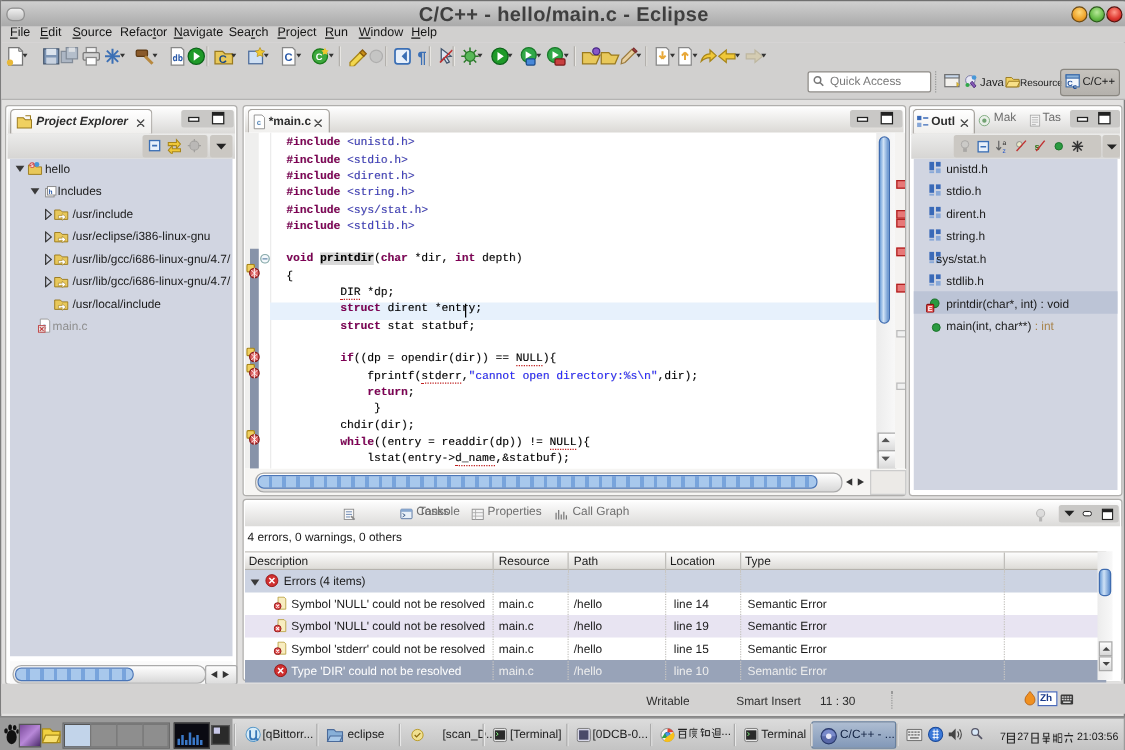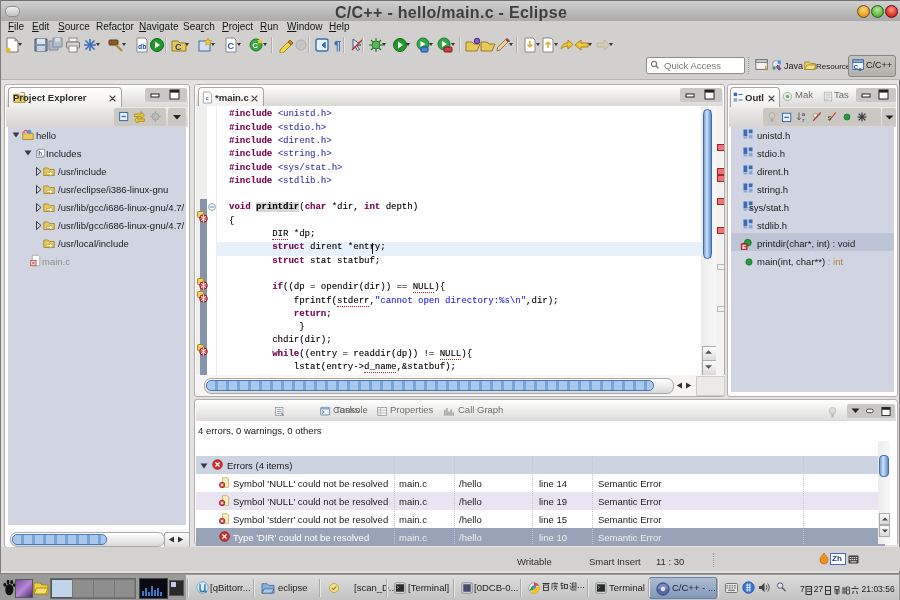--- a/index.html
+++ b/index.html
@@ -259,21 +259,21 @@
     </div>
   </div>
 
   <div class="panel" style="left:3px;top:84px;width:186px;height:464px;">
     <div class="tabbar"></div>
     <div class="atab" style="left:3px;width:112px;">
       <svg class="si" style="left:4px;top:3px" width="13" height="13" viewBox="0 0 16 16">
           <path d="M1 4h6l2 2h6v8H1z" fill="#f0d060" stroke="#9a7a1e"></path>
           <path d="M9 2h5v4" fill="none" stroke="#9a7a1e"></path>
         </svg>
-      <span class="tablabel" style="left:4px;">Project Explorer</span>
+      <span class="tablabel" style="left:20px;font-style:italic;">Project Explorer</span>
       <svg class="si" style="left:100px;top:6.5px" width="7" height="7" viewBox="0 0 7 7">
           <path d="M1 1l5 5M6 1L1 6" stroke="#4a4a4a" stroke-width="1.1" stroke-linecap="round"></path>
         </svg>
     </div>
     <div class="minmax" style="left:140px;top:3px;">
       <svg class="si" style="left:5px;top:3px" width="11" height="9" viewBox="0 0 11 9">
           <rect x="1" y="3" width="8" height="3" fill="#fff" stroke="#222"></rect>
         </svg>
       <svg class="si" style="left:24px;top:1px" width="11" height="11" viewBox="0 0 11 11">
           <rect x="1" y="1" width="9" height="9" fill="#fff" stroke="#222"></rect>
@@ -672,20 +672,32 @@
             <rect x="1" y="1.5" width="8.5" height="4.5" rx="2" fill="#fff" stroke="#222"></rect>
           </svg>
         <svg class="si" style="left:34px;top:2px" width="10" height="11" viewBox="0 0 11 11">
             <rect x="1" y="1" width="9" height="9" fill="#fff" stroke="#222"></rect>
             <rect x="1" y="1" width="9" height="2.6" fill="#222"></rect>
           </svg>
       </div>
     </div>
     <div id="prob-body" class="abs" style="left:1px;top:21px;width:701px;height:124px;background:#fff;font-size:9.5px;color:#1a1a1a;">
       <span class="si" style="left:2px;top:4px;">4 errors, 0 warnings, 0 others</span>
+      <div class="si" style="left:0px;top:20px;width:689px;height:15px;background:linear-gradient(#fdfdfd,#dddbd7);border-top:1px solid #c5c2bd;border-bottom:1px solid #b5b2ad;box-sizing:border-box;">
+        <span class="si" style="left:3px;top:1.5px;">Description</span>
+        <span class="si" style="left:203px;top:1.5px;">Resource</span>
+        <span class="si" style="left:263px;top:1.5px;">Path</span>
+        <span class="si" style="left:340px;top:1.5px;">Location</span>
+        <span class="si" style="left:400px;top:1.5px;">Type</span>
+        <div class="si" style="left:198px;top:0;width:1px;height:14px;background:#c0beba;"></div>
+        <div class="si" style="left:258px;top:0;width:1px;height:14px;background:#c0beba;"></div>
+        <div class="si" style="left:336px;top:0;width:1px;height:14px;background:#c0beba;"></div>
+        <div class="si" style="left:396px;top:0;width:1px;height:14px;background:#c0beba;"></div>
+        <div class="si" style="left:607px;top:0;width:1px;height:14px;background:#c0beba;"></div>
+      </div>
       <div id="prows" class="si" style="left:0;top:35px;width:689px;height:88px;">
           <div class="si" style="left:0;top:0;width:689px;height:18px;background:#ccd3e2;"></div>
           <svg class="si" style="left:4px;top:6px" width="8" height="8" viewBox="0 0 8 8">
             <path d="M0.5 1.5h7L4 6.5z" fill="#3a3a3a"></path>
           </svg>
           <svg class="si" style="left:16px;top:3px" width="11" height="11" viewBox="0 0 16 16">
             <circle cx="8" cy="8" r="7" fill="#d03030" stroke="#901010"></circle>
             <path d="M5 5l6 6M11 5l-6 6" stroke="#fff" stroke-width="1.8"></path>
           </svg>
           <span class="si" style="left:31px;top:3.5px;">Errors (4 items)</span>

